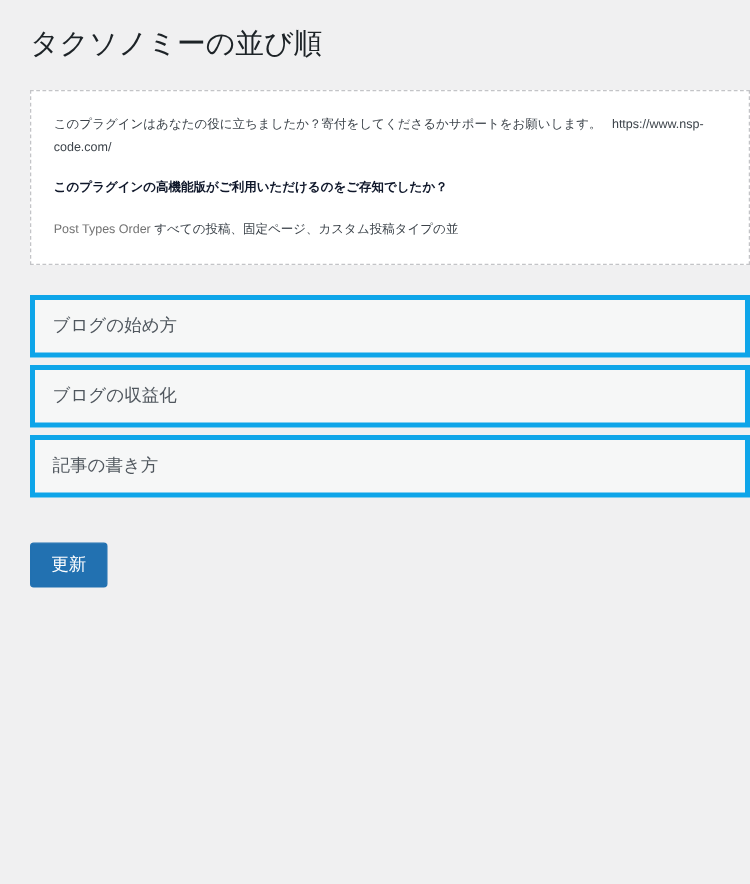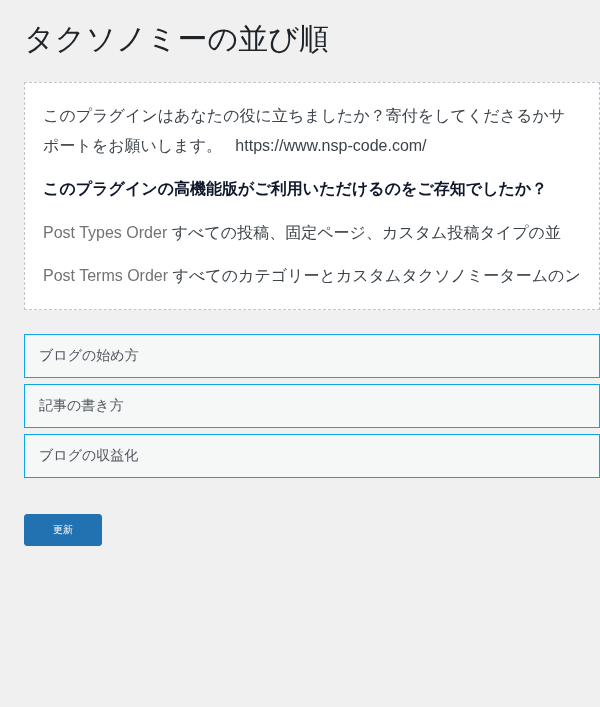--- a/index.html
+++ b/index.html
@@ -8,33 +8,33 @@
       background: #f0f0f1;
       color: #3c434a;
       width: 600px;
       height: 707px;
       overflow: hidden;
     }
     .wrap {
       padding: 10px 0 0 24px;
     }
     h1.page-title {
-      font-size: 30px;
+      font-size: 23px;
       font-weight: 400;
       color: #1d2327;
       margin: 0 0 18px 0;
       padding: 9px 0 4px 0;
     }
     .notice-box {
       background: #fff;
       border: 1px dashed #c3c4c7;
       padding: 18px 18px 18px 18px;
       margin-bottom: 24px;
       color: #3c434a;
-      font-size: 16px;
+      font-size: 10px;
       line-height: 1.85;
     }
     .notice-box p {
       margin-bottom: 14px;
     }
     .notice-box p:last-child {
       margin-bottom: 0;
     }
     .notice-box .bold {
       font-weight: 700;
@@ -48,33 +48,33 @@
     .url-text {
       color: #3c434a;
     }
     ul.sortable {
       list-style: none;
       margin: 0 0 36px 0;
       padding: 0;
     }
     ul.sortable li {
       background: #f6f7f7;
-      border: 1px solid #0ea5e9;
+      border: 4px solid #0ea5e9;
       padding: 12px 14px;
       margin: 0 0 6px 0;
       font-size: 14px;
       color: #50575e;
       cursor: move;
     }
     .button-primary {
       background: #2271b1;
       border: 1px solid #2271b1;
       color: #fff;
-      font-size: 10px;
-      padding: 8px 28px;
+      font-size: 14px;
+      padding: 8px 16px;
       border-radius: 3px;
       cursor: pointer;
       min-height: 32px;
     }
   </style>
 </head>
 <body>
 
 <div class="wrap">
   <h1 class="page-title">タクソノミーの並び順</h1>
@@ -82,25 +82,22 @@
   <div class="notice-box">
     <p>
       <span>このプラグインはあなたの役に立ちましたか？寄付をしてくださるかサポートをお願いします。</span>
       <span>&nbsp;</span>
       <span class="url-text">https://www.nsp-code.com/</span>
     </p>
     <p class="bold">このプラグインの高機能版がご利用いただけるのをご存知でしたか？</p>
     <p>
       <a href="#" class="linklike">Post Types Order</a><span> すべての投稿、固定ページ、カスタム投稿タイプの並</span>
     </p>
-    <p>
-      <a href="#" class="linklike">Post Terms Order</a><span> すべてのカテゴリーとカスタムタクソノミータームのン</span>
-    </p>
   </div>
 
   <ul class="sortable">
     <li>ブログの始め方</li>
+    <li>ブログの収益化</li>
     <li>記事の書き方</li>
-    <li>ブログの収益化</li>
   </ul>
 
   <button class="button-primary">更新</button>
 </div>
 
 </body></html>

